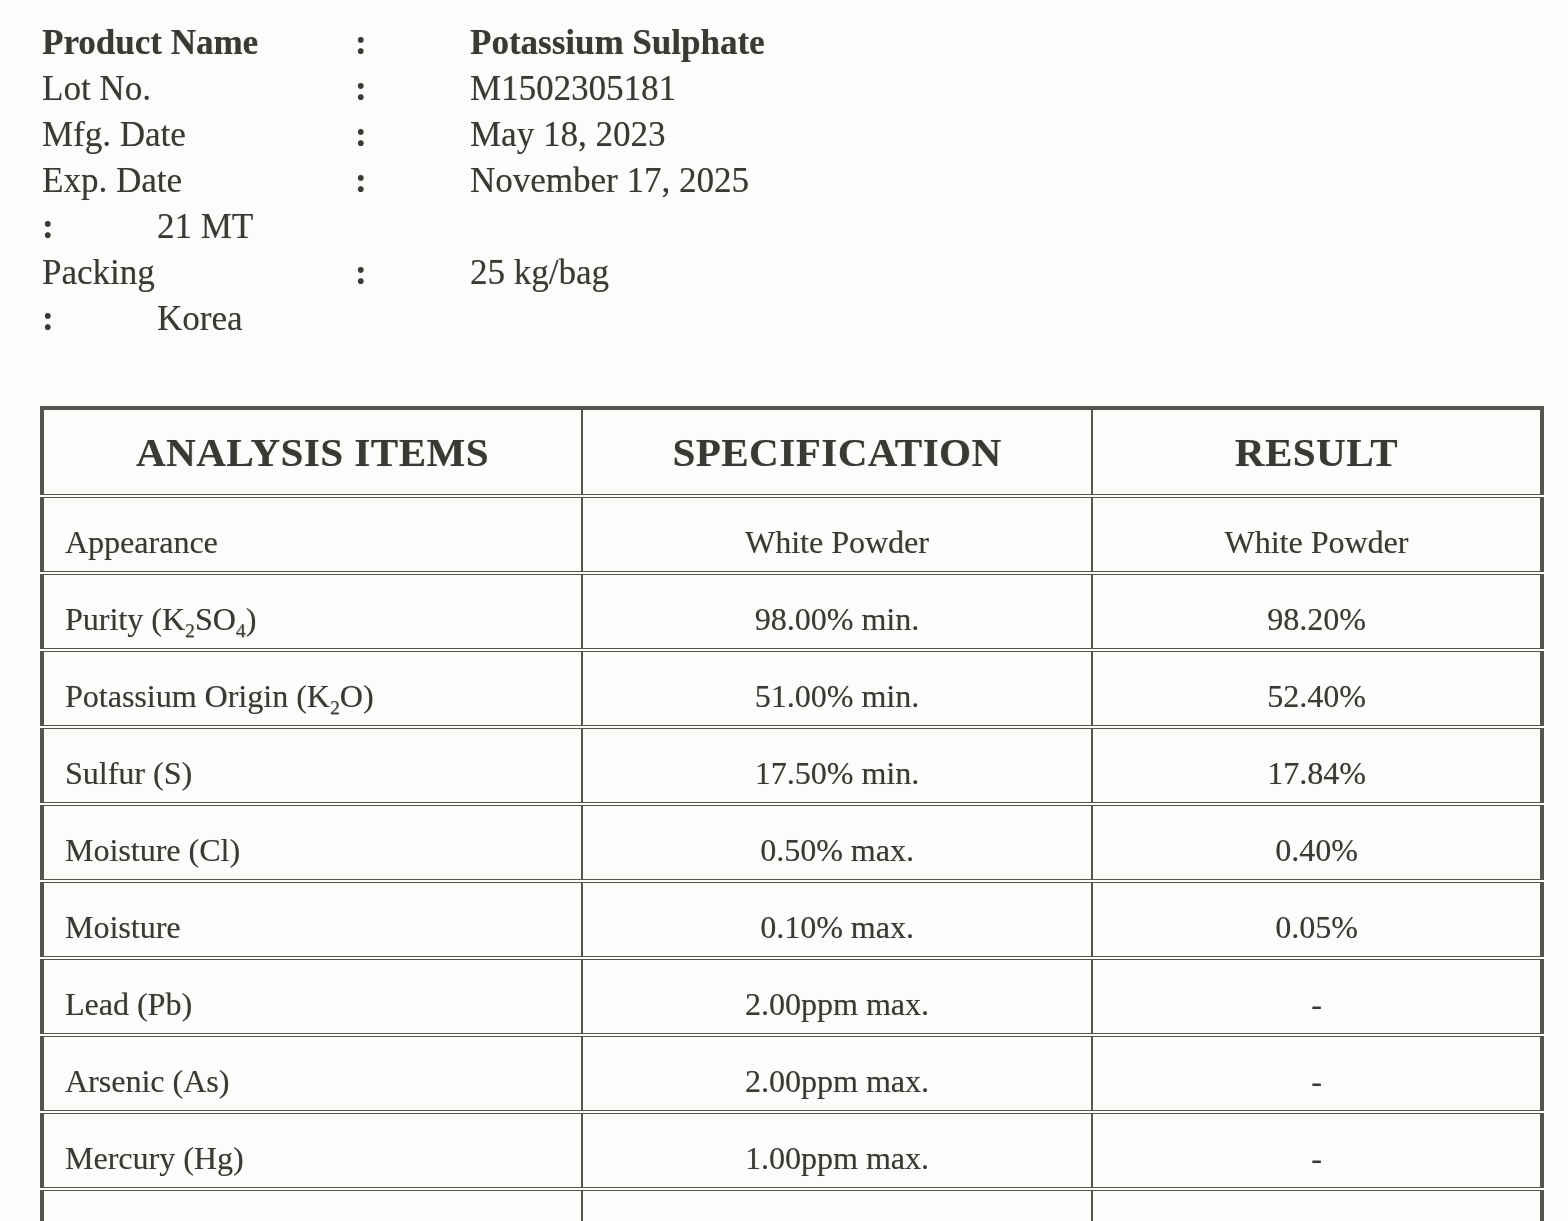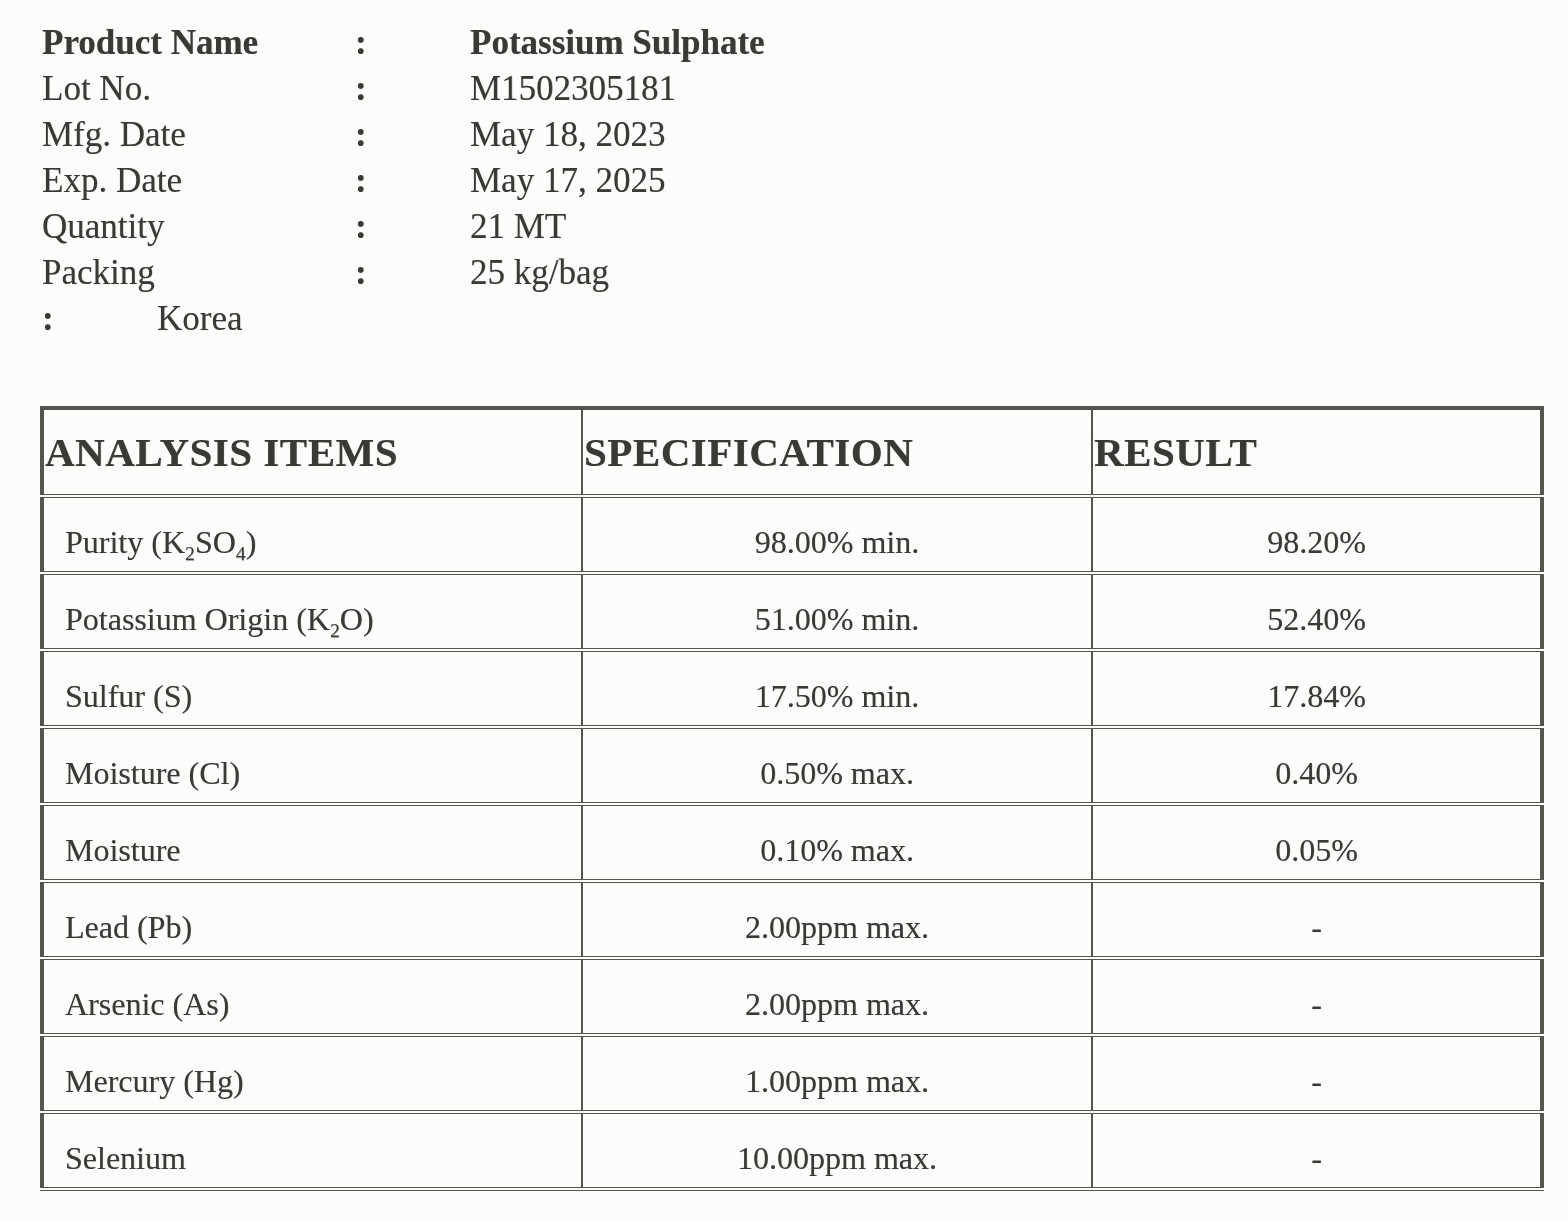--- a/index.html
+++ b/index.html
@@ -35,21 +35,21 @@
   }
   .analysis th,.analysis td{
     border:2px solid var(--line);
     border-bottom:4px double var(--line);
     overflow:hidden;
   }
   .analysis th{
     height:82px;
     font-size:41px;
     font-weight:bold;
-    text-align:left;
+    text-align:center;
     vertical-align:middle;
     letter-spacing:0.5px;
   }
   .analysis td{
     height:63px;
     font-size:32px;
     text-align:center;
     vertical-align:bottom;
     padding:0 4px 10px 4px;
   }
@@ -76,24 +76,23 @@
         <span class="field-value">M1502305181</span>
       </div>
       <div class="field-row">
         <span class="field-label">Mfg. Date</span>
         <span class="field-colon">:</span>
         <span class="field-value">May 18, 2023</span>
       </div>
       <div class="field-row">
         <span class="field-label">Exp. Date</span>
         <span class="field-colon">:</span>
-        <span class="field-value">May 17, 2025</span>
+        <span class="field-value">November 17, 2025</span>
       </div>
       <div class="field-row">
-        <span class="field-label">Quantity</span>
         <span class="field-colon">:</span>
         <span class="field-value">21 MT</span>
       </div>
       <div class="field-row">
         <span class="field-label">Packing</span>
         <span class="field-colon">:</span>
         <span class="field-value">25 kg/bag</span>
       </div>
       <div class="field-row">
         <span class="field-colon">:</span>
@@ -108,20 +107,25 @@
         <col style="width: 450px;">
       </colgroup>
     <thead>
       <tr id="table-head-row">
           <th>ANALYSIS ITEMS</th>
           <th>SPECIFICATION</th>
           <th>RESULT</th>
         </tr>
     </thead>
     <tbody id="table-body">
+        <tr>
+          <td class="item-cell"><span>Appearance</span></td>
+          <td class="spec-cell">White Powder</td>
+          <td class="result-cell">White Powder</td>
+        </tr>
         <tr>
           <td class="item-cell"><span>Purity (K</span><sub>2</sub><span>SO</span><sub>4</sub><span>)</span></td>
           <td class="spec-cell">98.00% min.</td>
           <td class="result-cell">98.20%</td>
         </tr>
         <tr>
           <td class="item-cell"><span>Potassium Origin (K</span><sub>2</sub><span>O)</span></td>
           <td class="spec-cell">51.00% min.</td>
           <td class="result-cell">52.40%</td>
         </tr>

